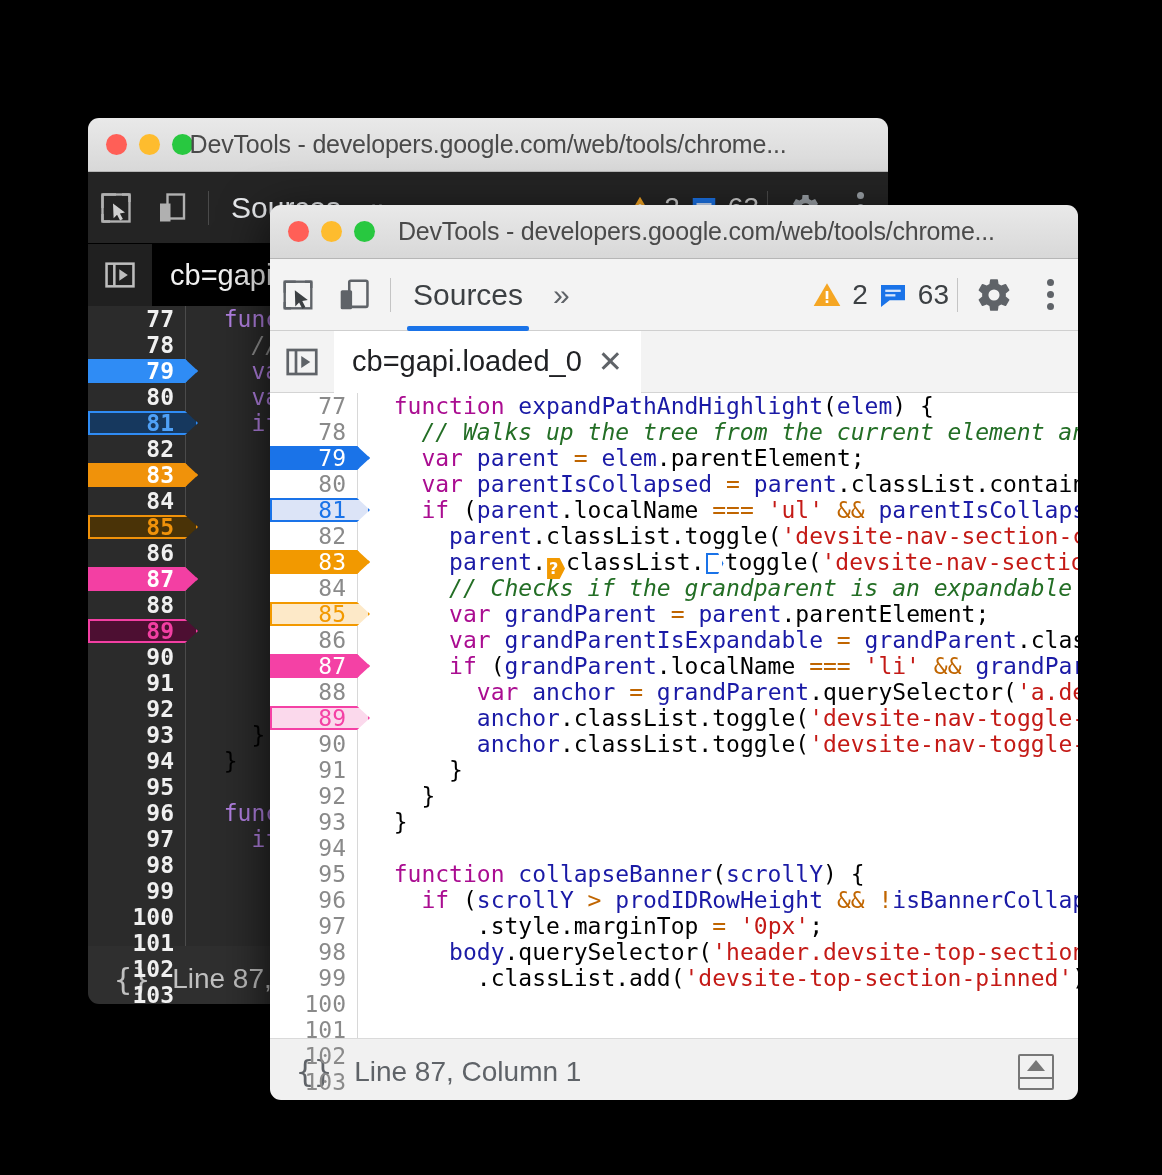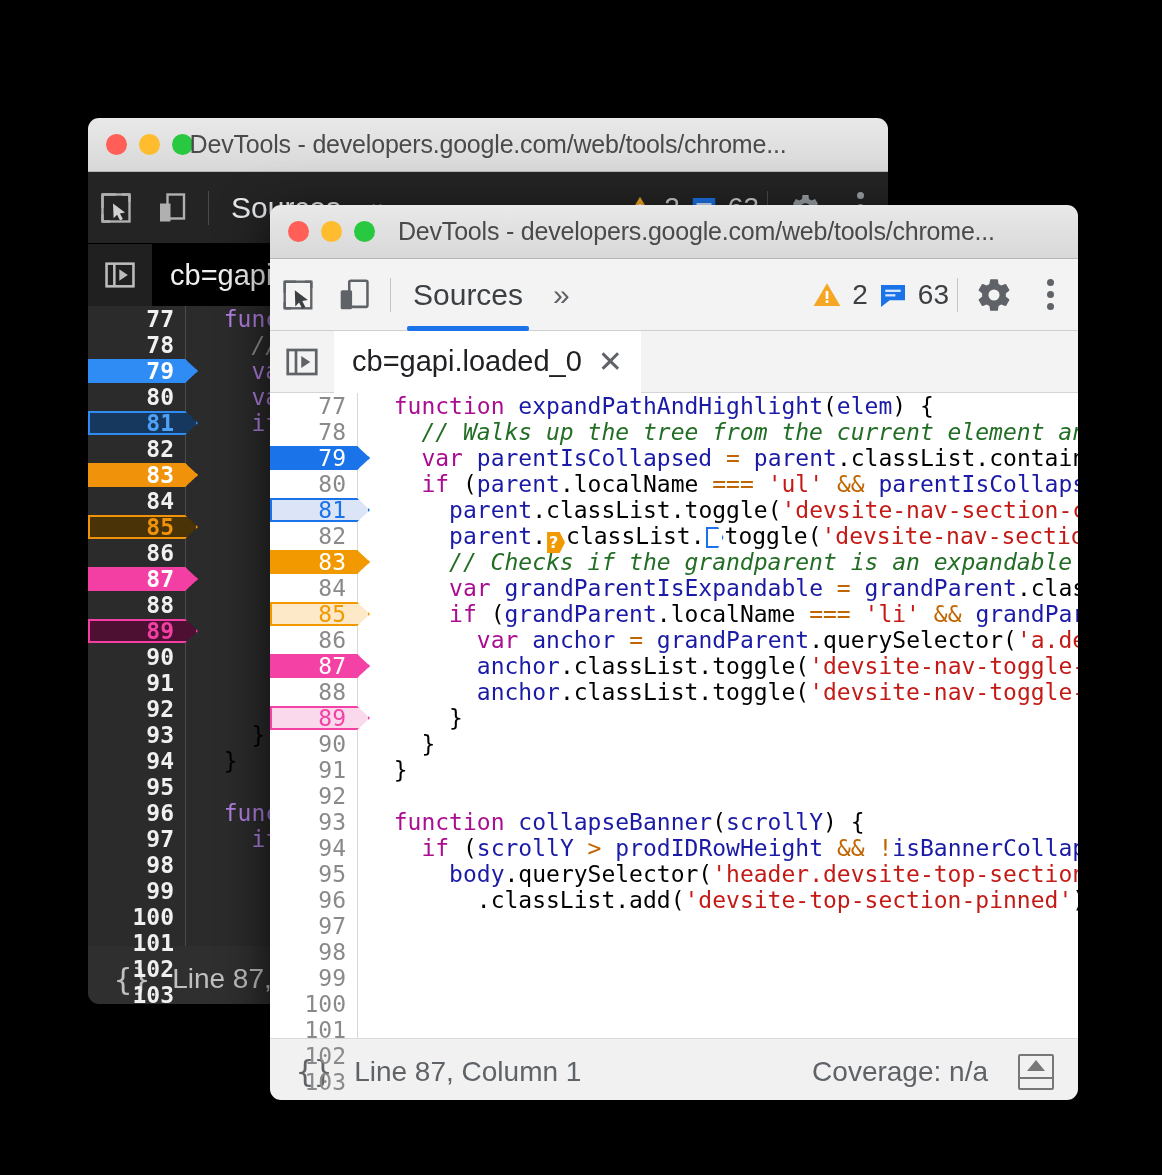--- a/index.html
+++ b/index.html
@@ -564,46 +564,48 @@
           <div class="lnrow">
             <span class="lnum light">102</span>
           </div>
           <div class="lnrow">
             <span class="lnum light">103</span>
           </div>
         </div>
       <div class="code" style="padding-left:8px;" id="front-code">
           <div class="codeline">  <span class="l-kw">function</span> <span class="l-var">expandPathAndHighlight</span>(<span class="l-var">elem</span>) {</div>
           <div class="codeline"><span class="l-cmt">    // Walks up the tree from the current element and expa</span></div>
+          <div class="codeline">    <span class="l-kw">var</span> <span class="l-var">parent</span> <span class="l-op">=</span> <span class="l-var">elem</span>.<span class="l-id">parentElement</span>;</div>
           <div class="codeline">    <span class="l-kw">var</span> <span class="l-var">parentIsCollapsed</span> <span class="l-op">=</span> <span class="l-var">parent</span>.<span class="l-id">classList</span>.<span class="l-id">contains</span>(</div>
           <div class="codeline">    <span class="l-kw">if</span> (<span class="l-var">parent</span>.<span class="l-id">localName</span> <span class="l-op">===</span> <span class="l-str">'ul'</span> <span class="l-op">&amp;&amp;</span> <span class="l-var">parentIsCollapsed</span>) {</div>
           <div class="codeline">      <span class="l-var">parent</span>.<span class="l-id">classList</span>.<span class="l-id">toggle</span>(<span class="l-str">'devsite-nav-section-collaps</span></div>
           <div class="codeline">      <span class="l-var">parent</span>.<span class="chip chip-orange">?</span><span class="l-id">classList</span>.<span class="chip chip-blue"></span><span class="l-id">toggle</span>(<span class="l-str">'devsite-nav-section-expa</span></div>
           <div class="codeline"><span class="l-cmt">      // Checks if the grandparent is an expandable elemen</span></div>
+          <div class="codeline">      <span class="l-kw">var</span> <span class="l-var">grandParent</span> <span class="l-op">=</span> <span class="l-var">parent</span>.<span class="l-id">parentElement</span>;</div>
           <div class="codeline">      <span class="l-kw">var</span> <span class="l-var">grandParentIsExpandable</span> <span class="l-op">=</span> <span class="l-var">grandParent</span>.<span class="l-id">classList</span>.</div>
           <div class="codeline">      <span class="l-kw">if</span> (<span class="l-var">grandParent</span>.<span class="l-id">localName</span> <span class="l-op">===</span> <span class="l-str">'li'</span> <span class="l-op">&amp;&amp;</span> <span class="l-var">grandParentIsE</span></div>
           <div class="codeline">        <span class="l-kw">var</span> <span class="l-var">anchor</span> <span class="l-op">=</span> <span class="l-var">grandParent</span>.<span class="l-id">querySelector</span>(<span class="l-str">'a.devsite-</span></div>
           <div class="codeline">        <span class="l-var">anchor</span>.<span class="l-id">classList</span>.<span class="l-id">toggle</span>(<span class="l-str">'devsite-nav-toggle-expand</span></div>
           <div class="codeline">        <span class="l-var">anchor</span>.<span class="l-id">classList</span>.<span class="l-id">toggle</span>(<span class="l-str">'devsite-nav-toggle-collap</span></div>
           <div class="codeline">      }</div>
           <div class="codeline">    }</div>
           <div class="codeline">  }</div>
           <div class="codeline"></div>
           <div class="codeline">  <span class="l-kw">function</span> <span class="l-var">collapseBanner</span>(<span class="l-var">scrollY</span>) {</div>
           <div class="codeline">    <span class="l-kw">if</span> (<span class="l-var">scrollY</span> <span class="l-op">&gt;</span> <span class="l-var">prodIDRowHeight</span> <span class="l-op">&amp;&amp;</span> <span class="l-op">!</span><span class="l-var">isBannerCollapsed</span>) {</div>
+          <div class="codeline">        .<span class="l-id">style</span>.<span class="l-id">marginTop</span> <span class="l-op">=</span> <span class="l-str">'0px'</span>;</div>
           <div class="codeline">      <span class="l-var">body</span>.<span class="l-id">querySelector</span>(<span class="l-str">'header.devsite-top-section'</span>)</div>
           <div class="codeline">        .<span class="l-id">classList</span>.<span class="l-id">add</span>(<span class="l-str">'devsite-top-section-pinned'</span>);</div>
         </div>
     </div>
 
     <div class="statusbar light">
       <span class="sb-braces">{}</span>
       <span class="sb-pad">Line 87, Column 1</span>
       <div class="spacer"></div>
-      <span style="padding-right:30px;">Coverage: n/a</span>
       <div style="padding-right:24px;">
         <div class="drawer-ico">
           <div class="tri"></div>
           <div class="bar"></div>
         </div>
       </div>
     </div>
   </div>
 
 </div>

